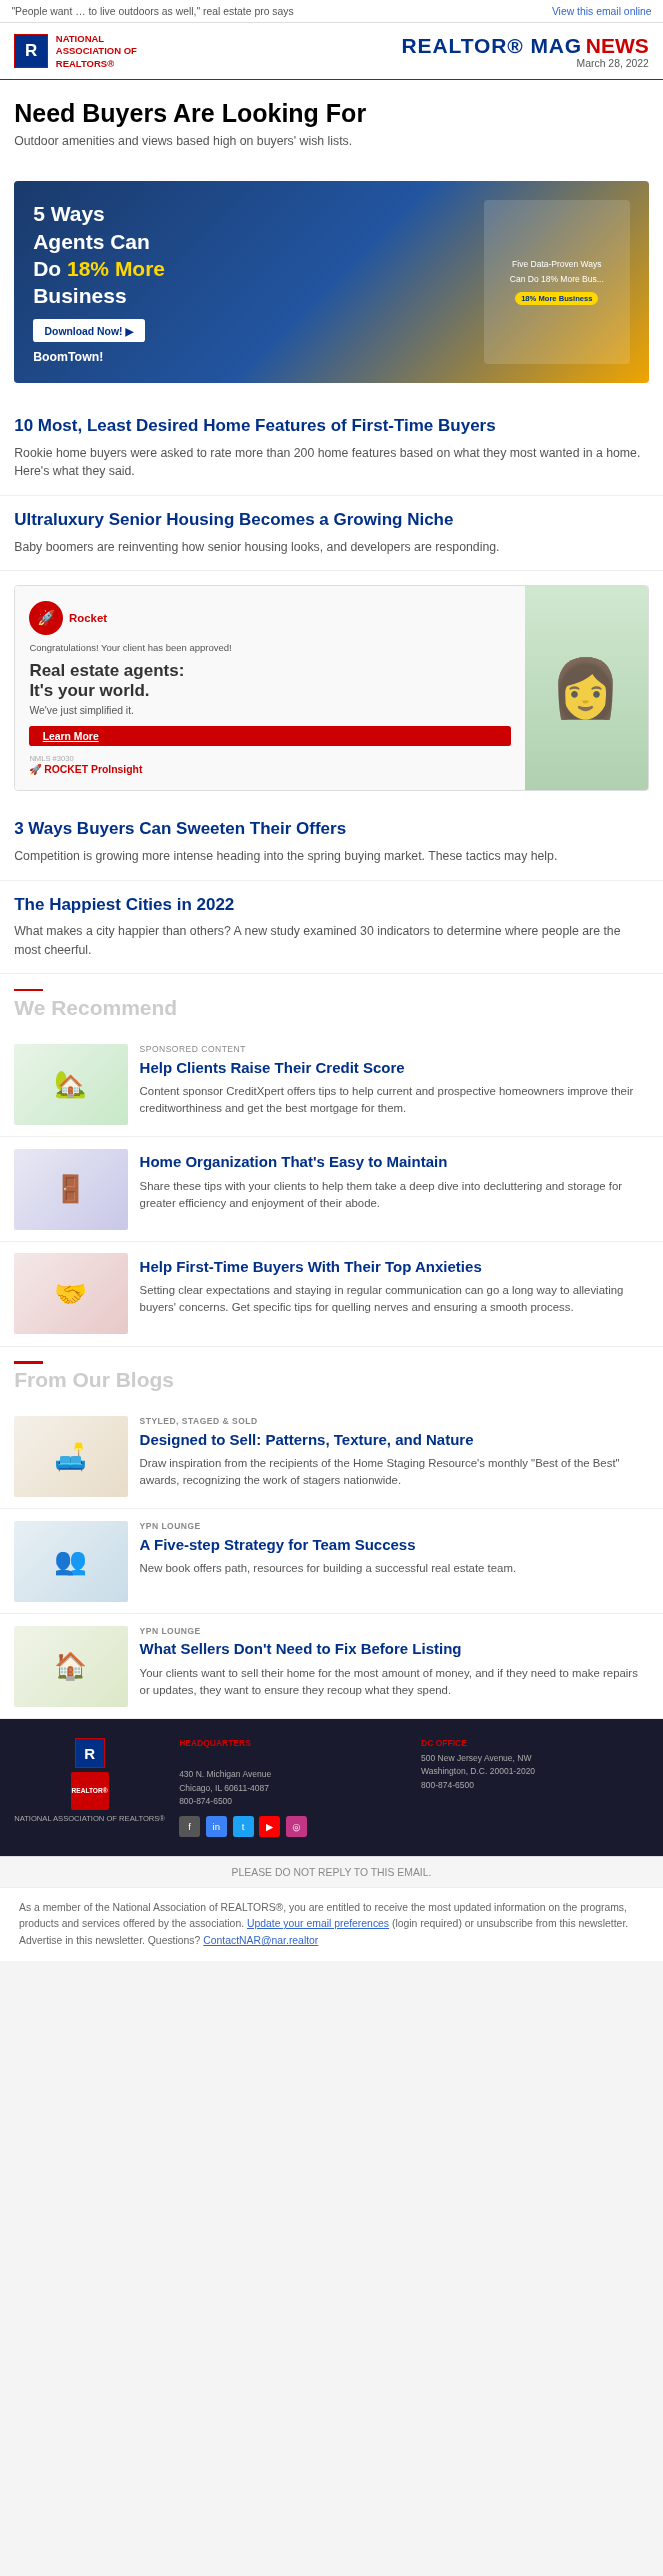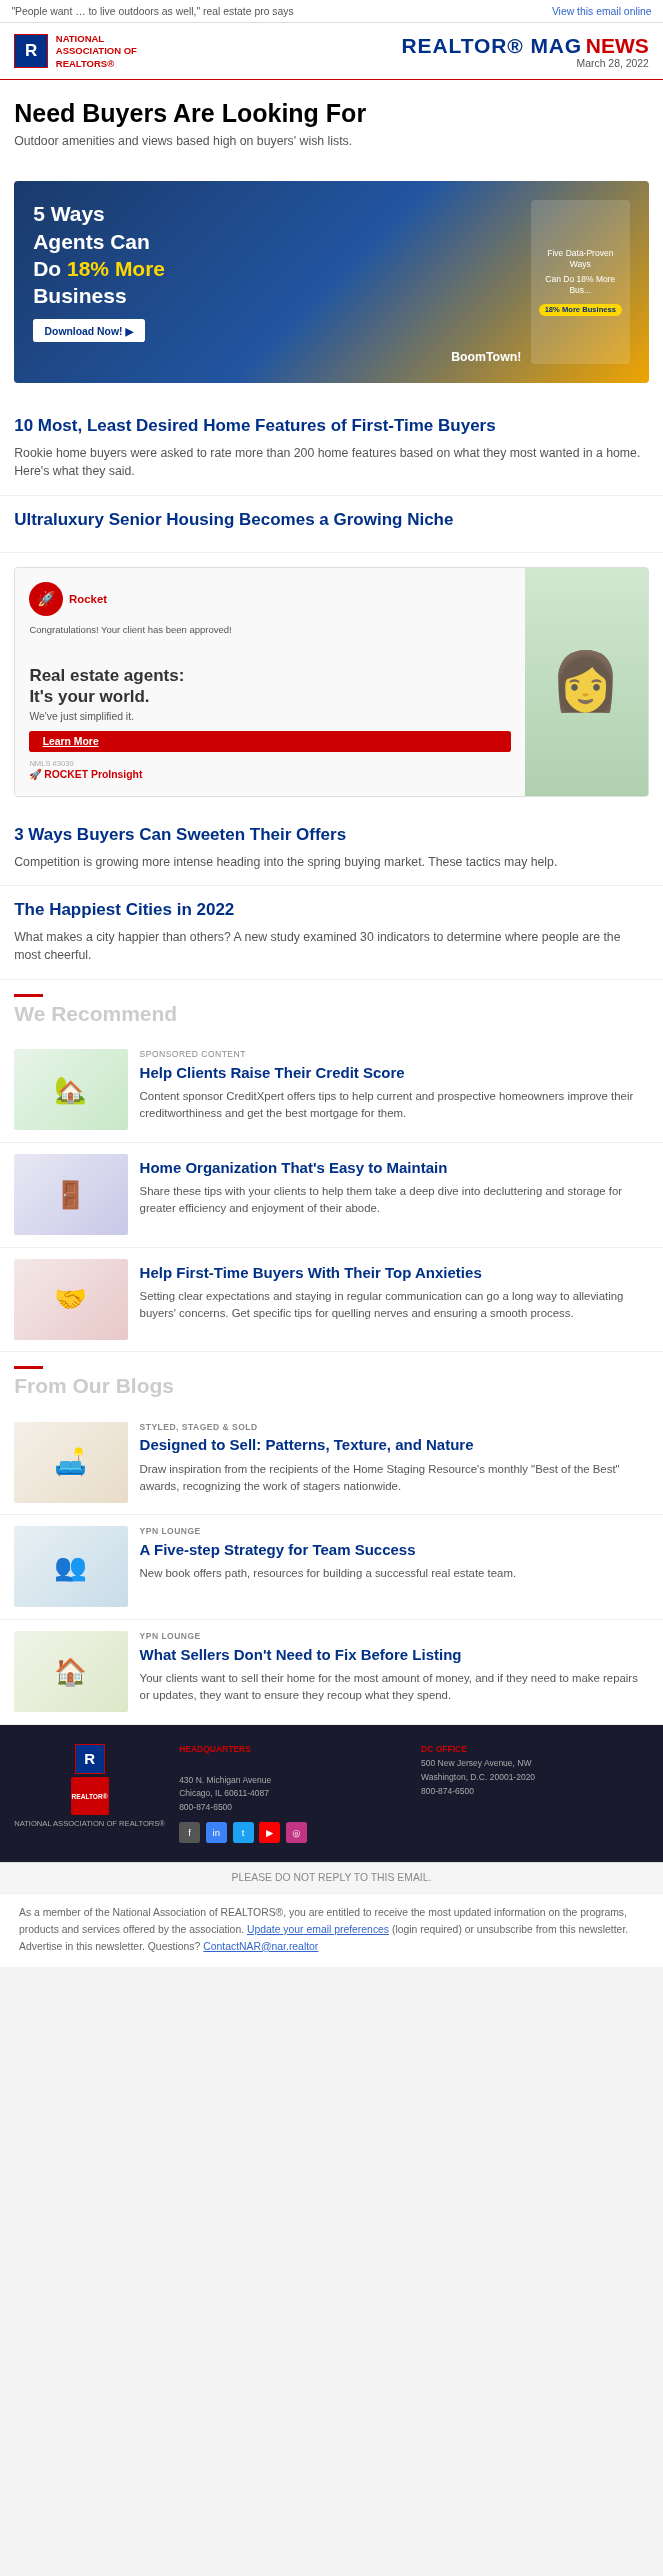--- a/index.html
+++ b/index.html
@@ -25,38 +25,38 @@
     .hero { padding: 19px 14.2px 9.5px; }
     .hero h1 { font-size: 25px; font-weight: bold; color: #000; margin-bottom: 5.7px; }
     .hero-subtitle { font-size: 12.3px; color: #555; margin-bottom: 14.2px; }
     
     
     .ad-banner { margin: 9.5px 14.2px 19px; background: linear-gradient(135deg, #1a3a6b 0%, #2255a0 50%, #f0a500 100%); padding: 19px; border-radius: 3.8px; position: relative; overflow: hidden; text-align: left; min-height: 142px; display: flex; gap: 9.5px; }
     .ad-banner-left { flex: 1; }
     .ad-banner-left h2 { color: #fff; font-size: 21px; font-weight: bold; line-height: 1.3; }
     .ad-banner-left h2 .highlight { color: #ffd700; }
     .ad-banner-btn { display: inline-block; background: #fff; color: #003087; font-size: 10.4px; font-weight: bold; padding: 5.7px 11.4px; border-radius: 2.8px; margin-top: 9.5px; text-decoration: none; }
-    .boomtown-logo { color: #fff; font-size: 12.3px; font-weight: bold; margin-top: 7.6px; text-align: right; }
-    .ad-banner-right { width: 99px; background: rgba(255,255,255,0.15); border-radius: 3.8px; display: flex; flex-direction: column; align-items: center; justify-content: center; padding: 7.6px; gap: 3.8px; }
+    .boomtown-logo { color: #fff; font-size: 12.3px; font-weight: bold; margin-top: 7.6px; }
+    .ad-banner-right { width: 146px; background: rgba(255,255,255,0.15); border-radius: 3.8px; display: flex; flex-direction: column; align-items: center; justify-content: center; padding: 7.6px; gap: 3.8px; }
     .ad-banner-right .ad-text { color: #fff; font-size: 8.5px; text-align: center; line-height: 1.3; }
     .ad-badge { background: #ffd700; color: #003087; font-size: 7.6px; font-weight: bold; padding: 1.9px 5.7px; border-radius: 9.5px; margin-top: 3.8px; }
 
     
     .article-section { padding: 14.2px 14.2px; border-bottom: 0.9px solid #eee; }
     .article-section h2 { font-size: 17px; font-weight: bold; color: #003087; margin-bottom: 7.6px; }
     .article-section p { font-size: 12.3px; color: #555; line-height: 1.5; }
 
     
     .rocket-ad { margin: 14.2px 14.2px; border: 0.9px solid #ddd; border-radius: 3.8px; overflow: hidden; display: flex; gap: 0; min-height: 133px; }
     .rocket-ad-left { flex: 1; background: #f9f9f9; padding: 14.2px; display: flex; flex-direction: column; justify-content: center; }
     .rocket-logo-area { display: flex; align-items: center; gap: 5.7px; margin-bottom: 7.6px; }
     .rocket-logo-circle { width: 34px; height: 34px; background: #cc0000; border-radius: 50%; display: flex; align-items: center; justify-content: center; color: #fff; font-size: 15px; }
     .rocket-logo-text { font-size: 11.4px; font-weight: bold; color: #cc0000; }
     .rocket-congrats { font-size: 9.5px; color: #555; margin-bottom: 7.6px; }
-    .rocket-tagline { font-size: 17px; font-weight: bold; color: #333; line-height: 1.2; margin-bottom: 3.8px; margin-top: 24px; }
+    .rocket-tagline { font-size: 17px; font-weight: bold; color: #333; line-height: 1.2; margin-bottom: 3.8px; }
     .rocket-sub { font-size: 10.4px; color: #555; margin-bottom: 9.5px; }
     .rocket-btn { display: inline-block; background: #cc0000; color: #fff; font-size: 10.4px; font-weight: bold; padding: 4.7px 13.3px; border-radius: 2.8px; }
     .rocket-disclaimer { font-size: 7.6px; color: #aaa; margin-top: 7.6px; }
     .rocket-pro-logo { font-size: 10.4px; font-weight: bold; color: #cc0000; display: flex; align-items: center; gap: 1.9px; }
     .rocket-ad-right { width: 123px; background: #e8f4e8; display: flex; align-items: center; justify-content: center; overflow: hidden; }
     .rocket-ad-img { width: 100%; height: 100%; background: linear-gradient(to bottom, #d0e8d0, #b0d0b0); display: flex; align-items: center; justify-content: center; }
     .person-silhouette { font-size: 57px; color: #5a8a5a; opacity: 0.8; }
 
     
     .section-header { padding: 14.2px 14.2px 4.7px; }
@@ -161,20 +161,21 @@
     </div>
   </div>
 
   <div class="article-section">
     <h2>10 Most, Least Desired Home Features of First-Time Buyers</h2>
     <p>Rookie home buyers were asked to rate more than 200 home features based on what they most wanted in a home. Here's what they said.</p>
   </div>
 
   <div class="article-section">
     <h2>Ultraluxury Senior Housing Becomes a Growing Niche</h2>
+    <p>Baby boomers are reinventing how senior housing looks, and developers are responding.</p>
   </div>
 
   <div class="rocket-ad">
     <div class="rocket-ad-left">
       <div class="rocket-logo-area">
         <div class="rocket-logo-circle">🚀</div>
         <div class="rocket-logo-text">
           <span>Rocket</span>
         </div>
       </div>

